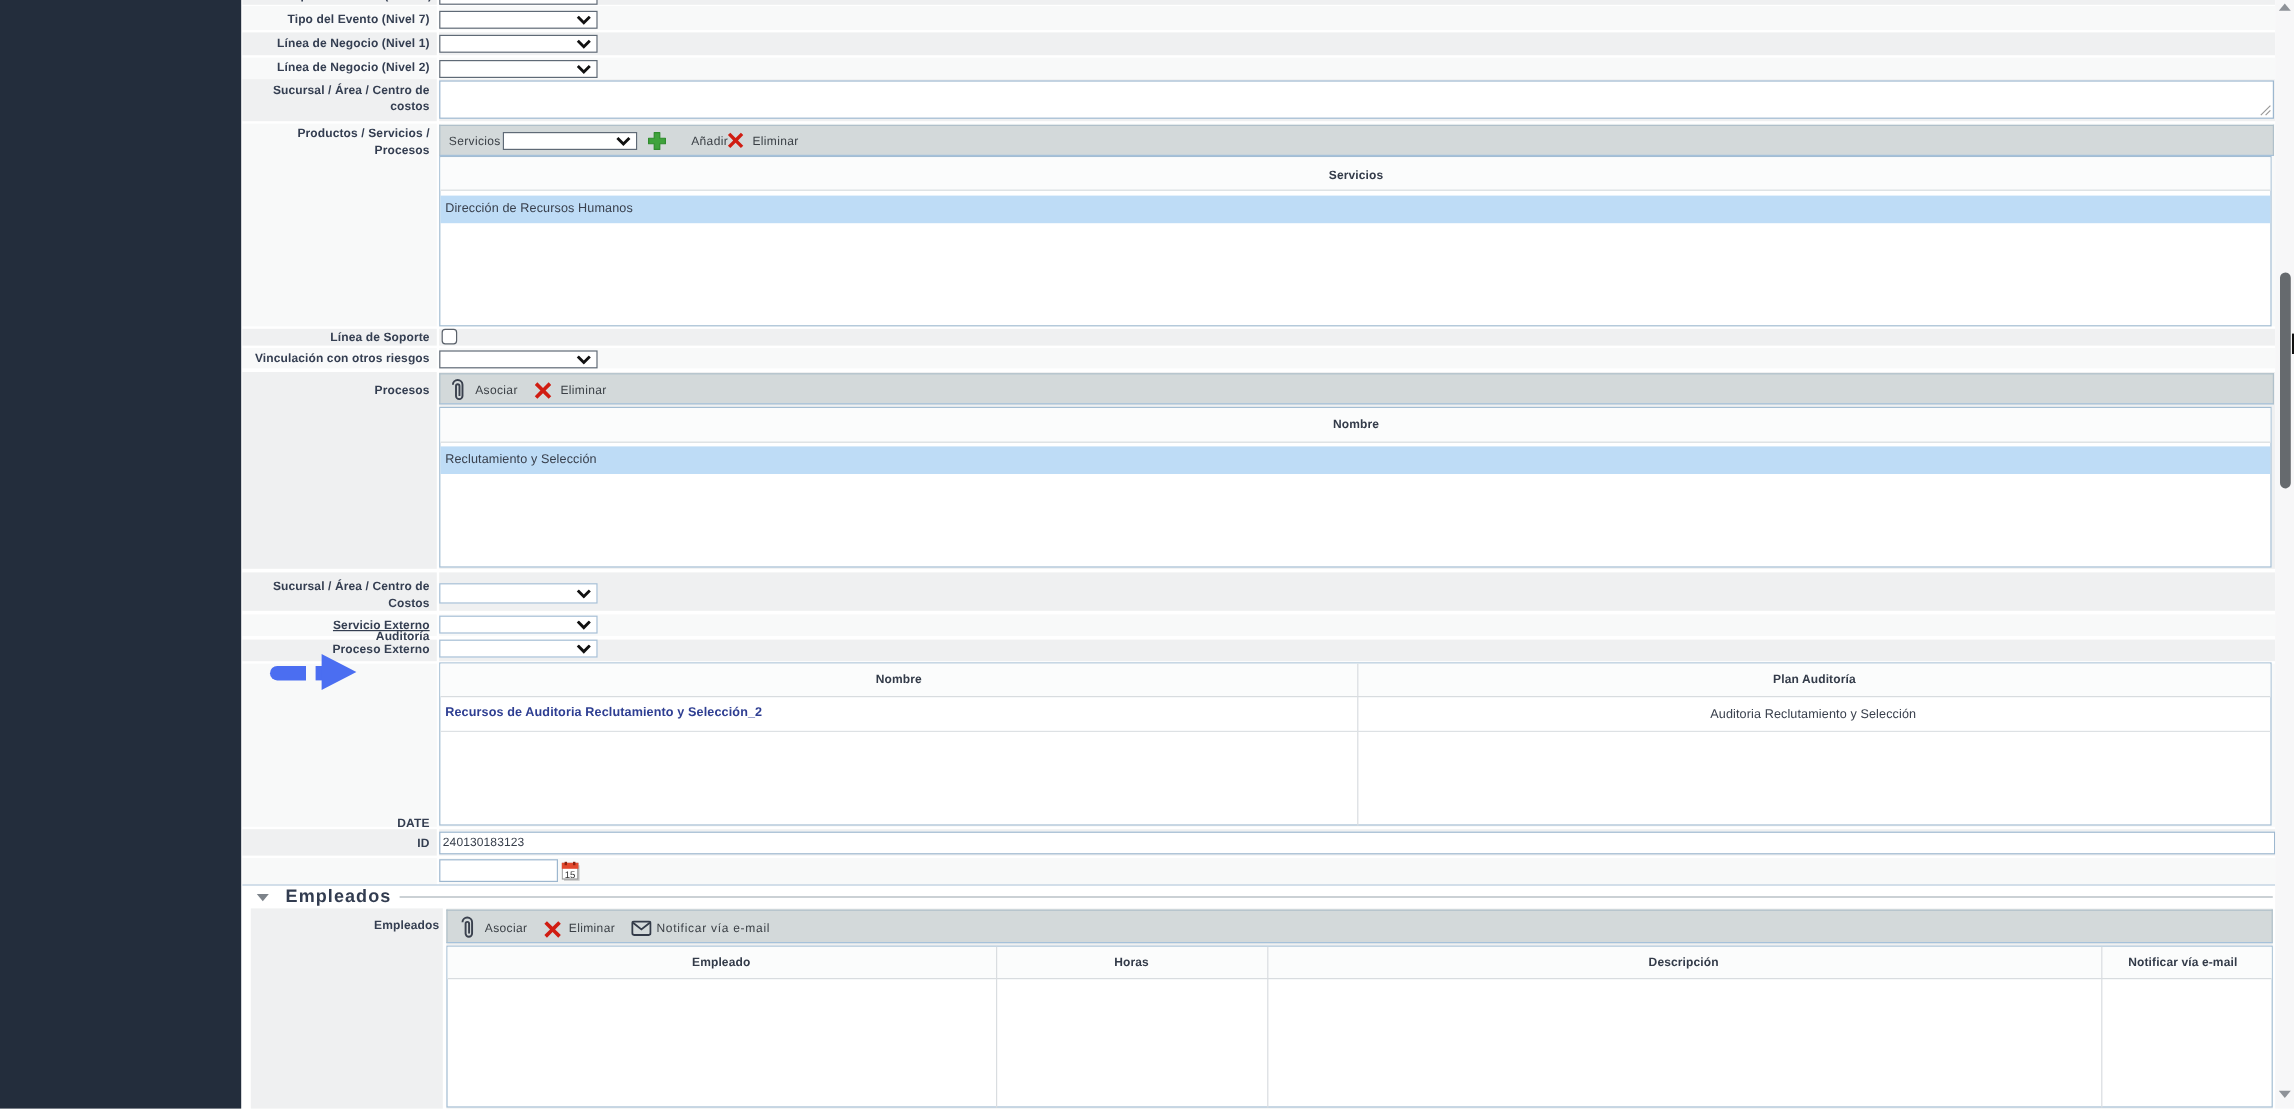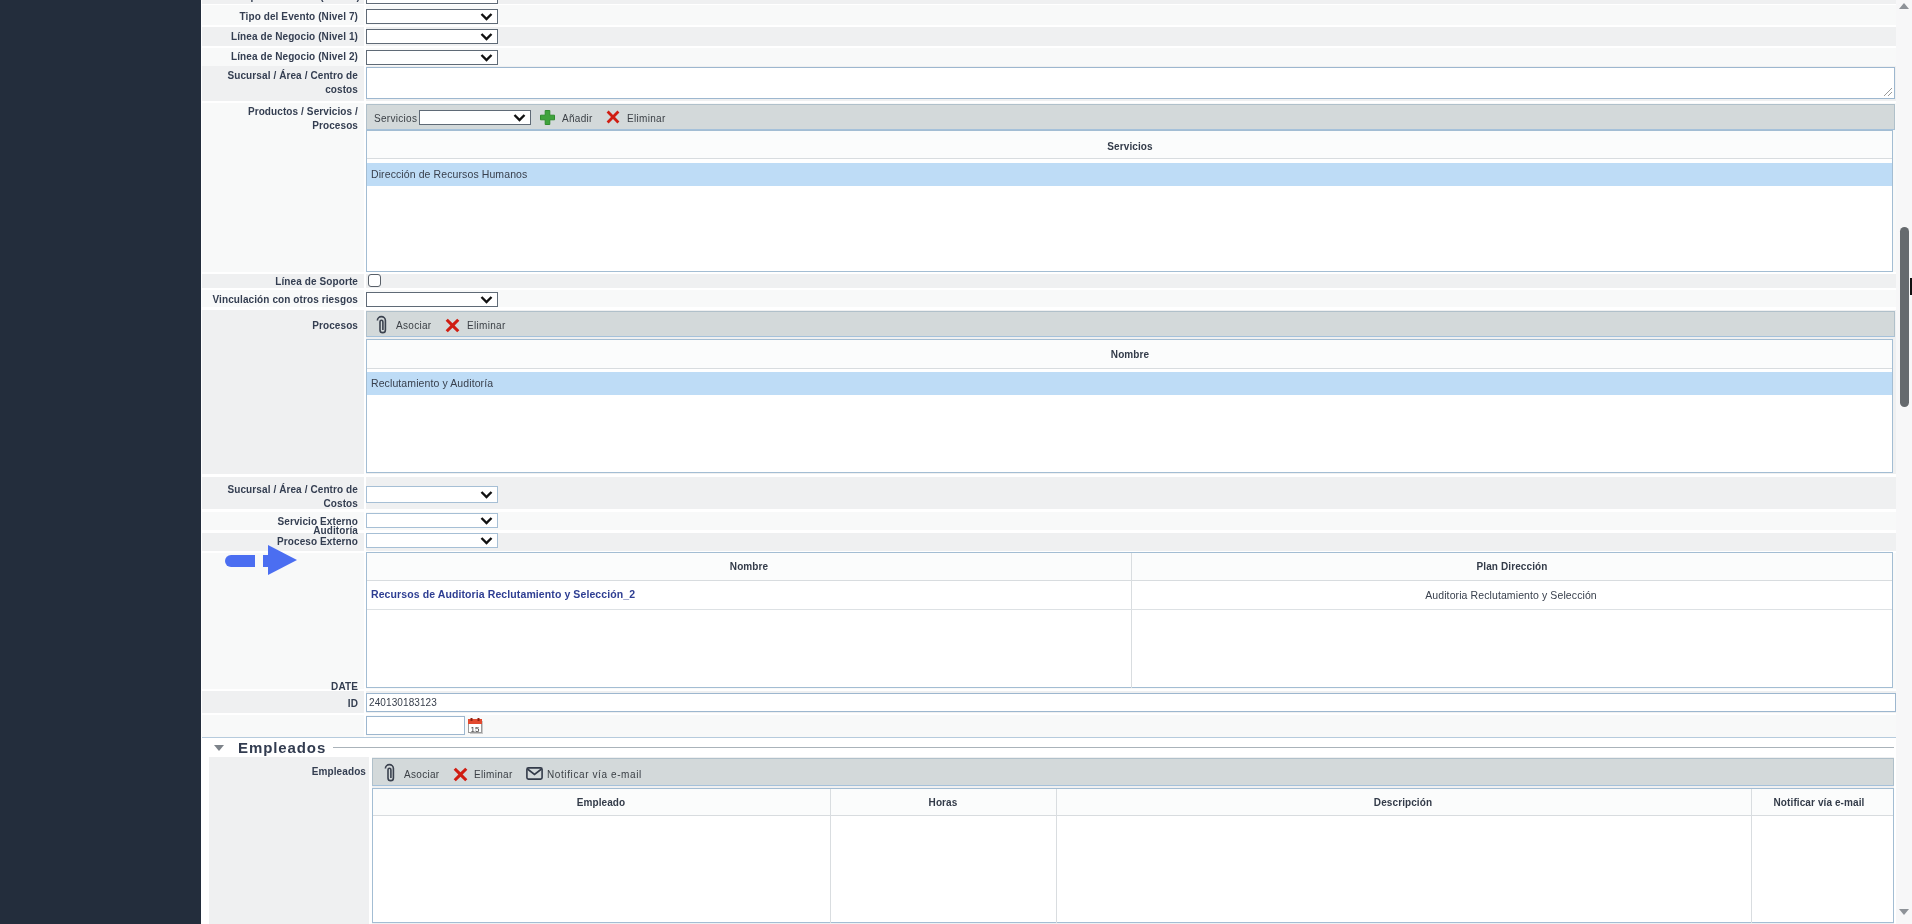--- a/index.html
+++ b/index.html
@@ -66,21 +66,21 @@
 
   <div class="lbl" style="top:10px;">Tipo del Evento (Nivel 7)</div>
   <div class="lbl" style="top:30px;">Línea de Negocio (Nivel 1)</div>
   <div class="lbl" style="top:50px;">Línea de Negocio (Nivel 2)</div>
   <div class="lbl" style="top:69px;">Sucursal / Área / Centro de<br>costos</div>
   <div class="lbl" style="top:105px;">Productos / Servicios /<br>Procesos</div>
   <div class="lbl" style="top:275px;">Línea de Soporte</div>
   <div class="lbl" style="top:293px;">Vinculación con otros riesgos</div>
   <div class="lbl" style="top:319px;">Procesos</div>
   <div class="lbl" style="top:483px;">Sucursal / Área / Centro de<br>Costos</div>
-  <div class="lbl" style="top:515px;">Servicio Externo</div>
+  <div class="lbl" style="top:515px;text-decoration:underline;">Servicio Externo</div>
   <div class="lbl" style="top:535px;">Proceso Externo</div>
   <div class="lbl" style="top:524px;">Auditoría</div>
   <div class="lbl" style="top:697px;">ID</div>
   <div class="lbl" style="top:680px;">DATE</div>
   <div class="lbl" style="top:765px;right:1546px;">Empleados</div>
 
   <div style="position:absolute;top:-10px;left:220px;width:140px;height:13px;overflow:hidden;">
     <div class="lbl" style="position:static;text-align:right;">Tipo del Evento (Nivel 1)</div>
   </div>
   <div class="sel" style="left:366px;top:-11px;width:132px;height:15px;"></div>
@@ -132,21 +132,21 @@
   <div class="tb" style="left:366px;top:104px;width:1529px;height:26px;"></div>
   <div class="tbtxt" style="left:374px;top:113px;">Servicios</div>
   <div class="sel" style="left:419px;top:110px;width:112px;height:15px;">
       <svg width="13" height="8" viewBox="0 0 13 8">
         <path d="M1.5 1 L6.5 6 L11.5 1" fill="none" stroke="#111" stroke-width="2.4"></path>
       </svg>
     </div>
   <svg style="position:absolute;left:539px;top:109px;" width="17" height="17" viewBox="0 0 17 17">
       <path d="M6.2 1.5 h4.6 v4.7 h4.7 v4.6 h-4.7 v4.7 h-4.6 v-4.7 h-4.7 v-4.6 h4.7 z" fill="#3fa33c" stroke="#2f8c2d" stroke-width="1" stroke-linejoin="round"></path>
     </svg>
-  <div class="tbtxt" style="left:562px;top:113px;">Añadir</div>
+  <div class="tbtxt" style="left:576px;top:113px;">Añadir</div>
   <svg style="position:absolute;left:606px;top:110px;" width="14" height="14" viewBox="0 0 14 14">
       <path d="M2.6 0.6 L7 5 L11.4 0.6 L13.4 2.6 L9 7 L13.4 11.4 L11.4 13.4 L7 9 L2.6 13.4 L0.6 11.4 L5 7 L0.6 2.6 z" fill="#d01d12"></path>
     </svg>
   <div class="tbtxt" style="left:627px;top:113px;">Eliminar</div>
 
   <div class="tbl" style="left:366px;top:130px;width:1527px;height:142px;">
     <div class="thead" style="height:27px;"></div>
     <div class="hc" style="left:763px;top:10px;">Servicios</div>
     <div class="selrow" style="top:32px;height:23px;"></div>
     <div class="rowtxt" style="left:4px;top:37px;">Dirección de Recursos Humanos</div>
@@ -159,28 +159,28 @@
   <div class="tbtxt" style="left:396px;top:320px;">Asociar</div>
   <svg style="position:absolute;left:445px;top:318px;" width="15" height="15" viewBox="0 0 14 14">
       <path d="M2.6 0.6 L7 5 L11.4 0.6 L13.4 2.6 L9 7 L13.4 11.4 L11.4 13.4 L7 9 L2.6 13.4 L0.6 11.4 L5 7 L0.6 2.6 z" fill="#d01d12"></path>
     </svg>
   <div class="tbtxt" style="left:467px;top:320px;">Eliminar</div>
 
   <div class="tbl" style="left:366px;top:339px;width:1527px;height:134px;">
     <div class="thead" style="height:28px;"></div>
     <div class="hc" style="left:763px;top:9px;">Nombre</div>
     <div class="selrow" style="top:32px;height:23px;"></div>
-    <div class="rowtxt" style="left:4px;top:37px;">Reclutamiento y Auditoría</div>
+    <div class="rowtxt" style="left:4px;top:37px;">Reclutamiento y Selección</div>
   </div>
 
   <div class="tbl" style="left:366px;top:552px;width:1527px;height:136px;">
     <div class="thead" style="height:27px;"></div>
     <div class="vline" style="left:764px;top:0;height:135px;"></div>
     <div class="hc" style="left:382px;top:8px;">Nombre</div>
-    <div class="hc" style="left:1145px;top:8px;">Plan Dirección</div>
+    <div class="hc" style="left:1145px;top:8px;">Plan Auditoría</div>
     <div class="rowtxt" style="left:4px;top:35px;font-weight:bold;color:#2e3e92;">Recursos de Auditoria Reclutamiento y Selección_2</div>
     <div class="rowtxt" style="left:1144px;top:36px;transform:translateX(-50%);">Auditoria Reclutamiento y Selección</div>
     <div class="hline" style="left:0;right:0;top:56px;"></div>
   </div>
 
   <div class="inp" style="left:366px;top:693px;width:1530px;height:19px;"></div>
   <div class="rowtxt" style="left:369px;top:697px;font-size:10px;">240130183123</div>
   <div class="inp" style="left:366px;top:716px;width:99px;height:19px;"></div>
 
   <svg style="position:absolute;left:468px;top:718px;" width="16" height="17" viewBox="0 0 16 17">

